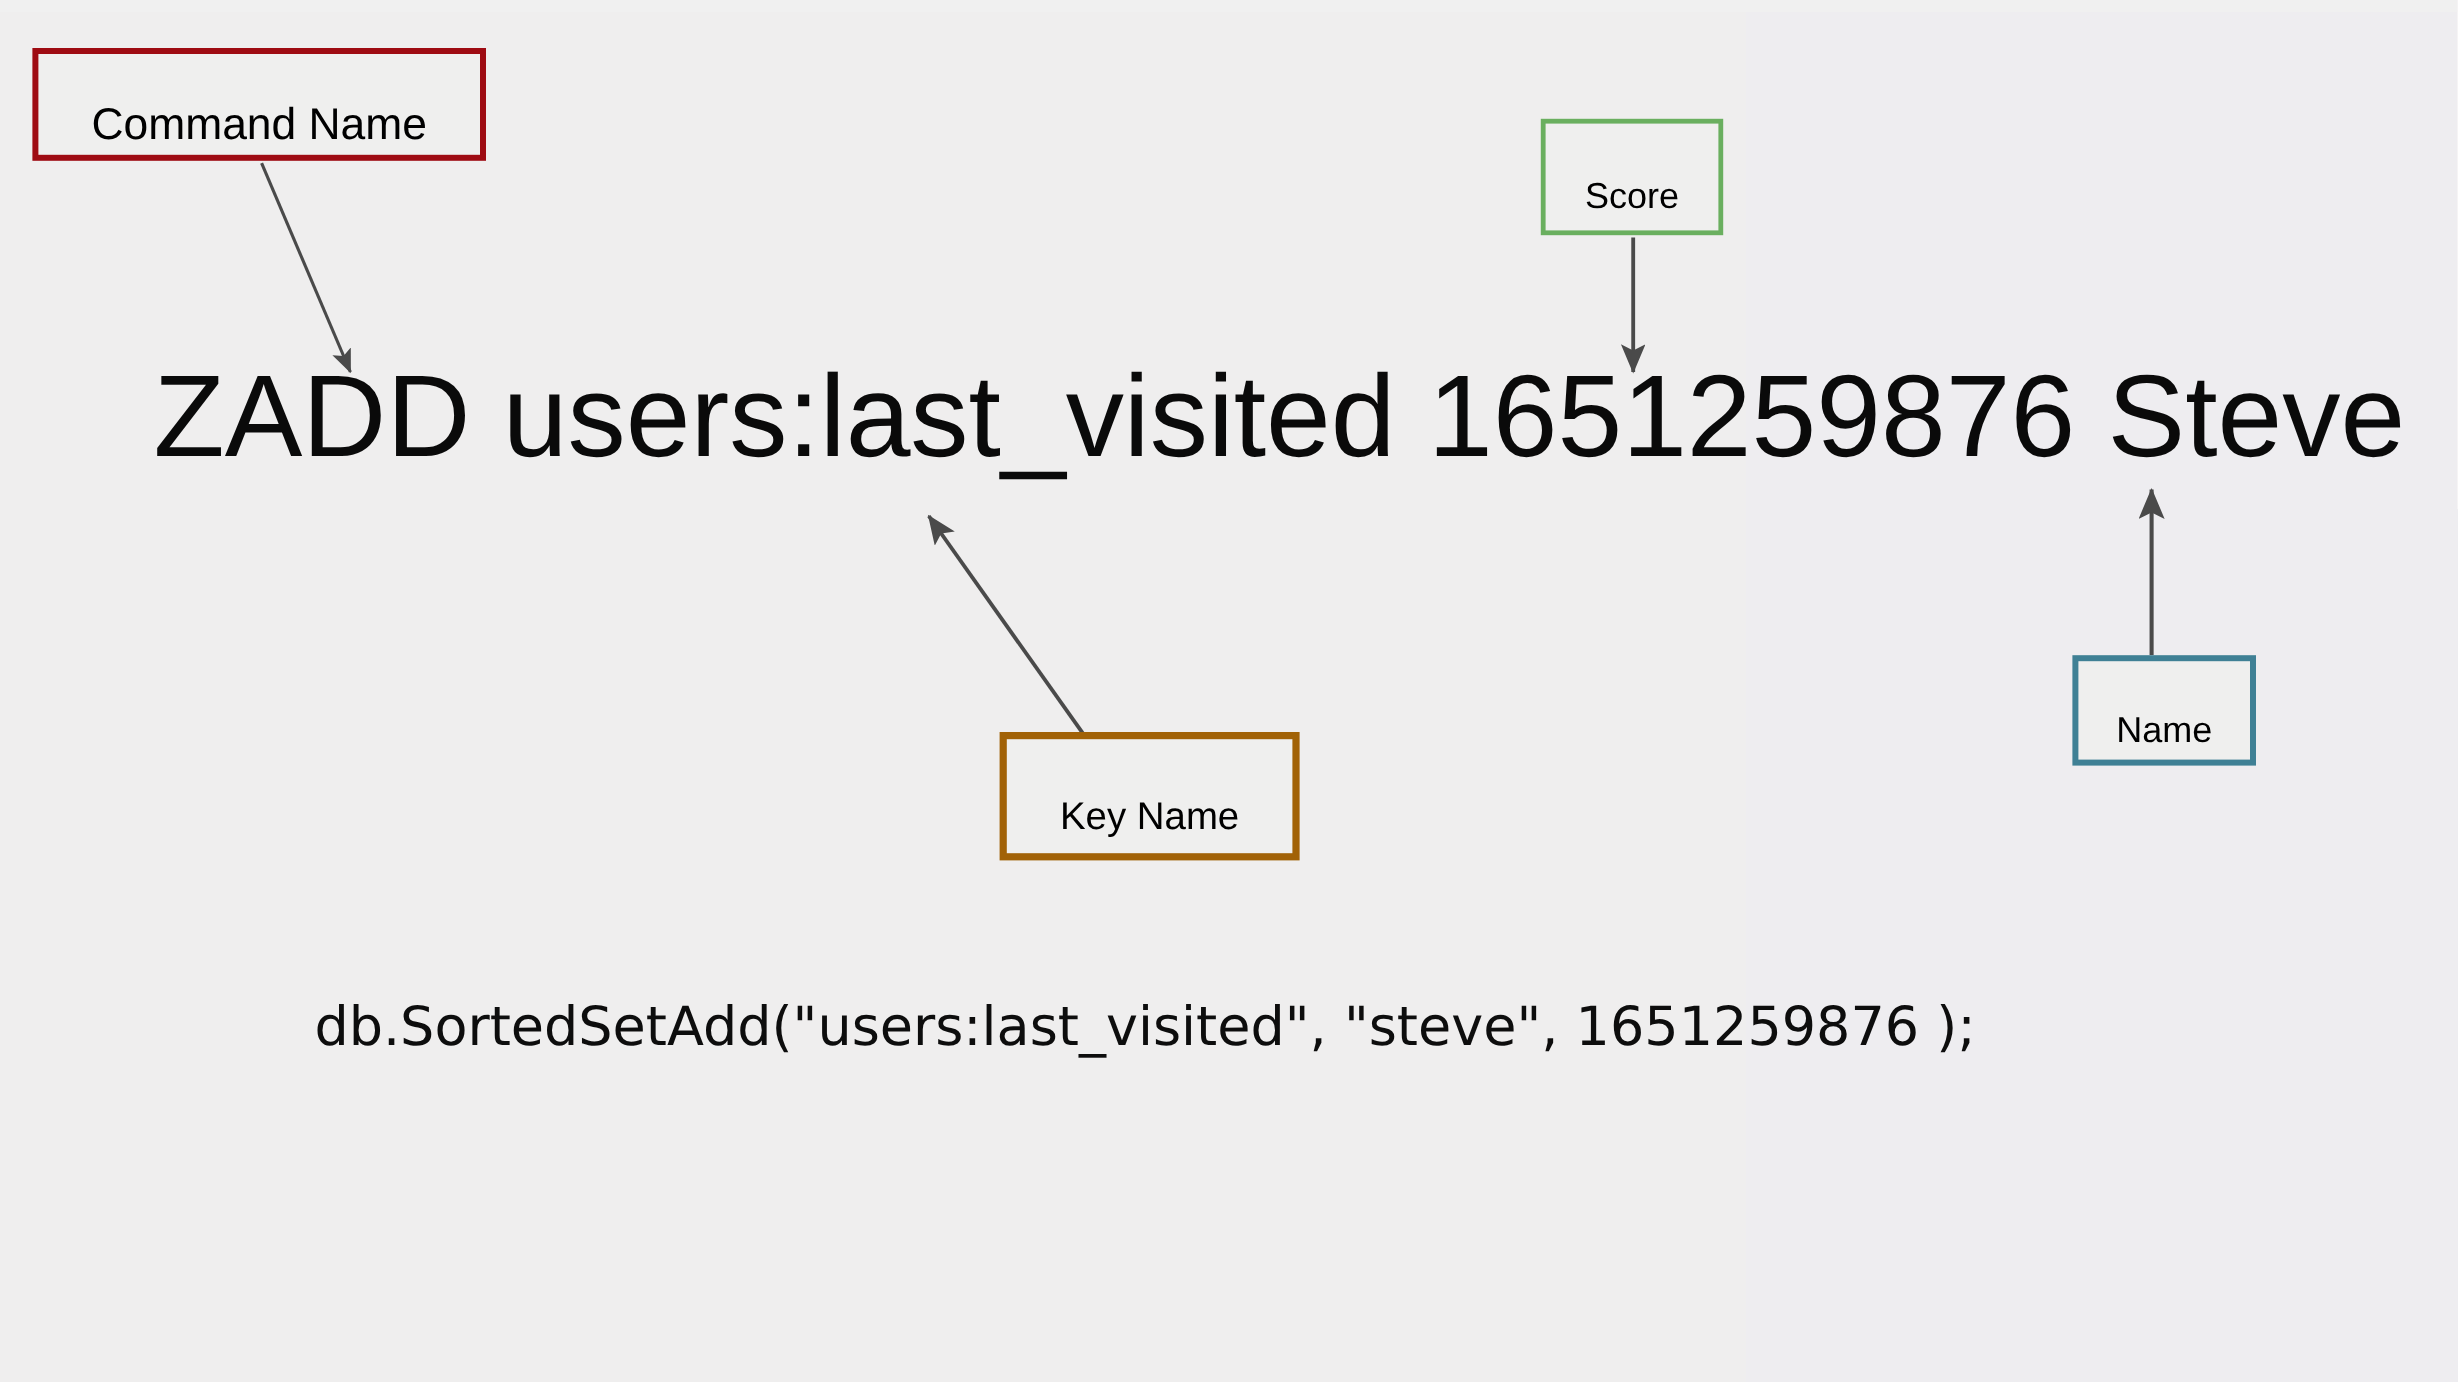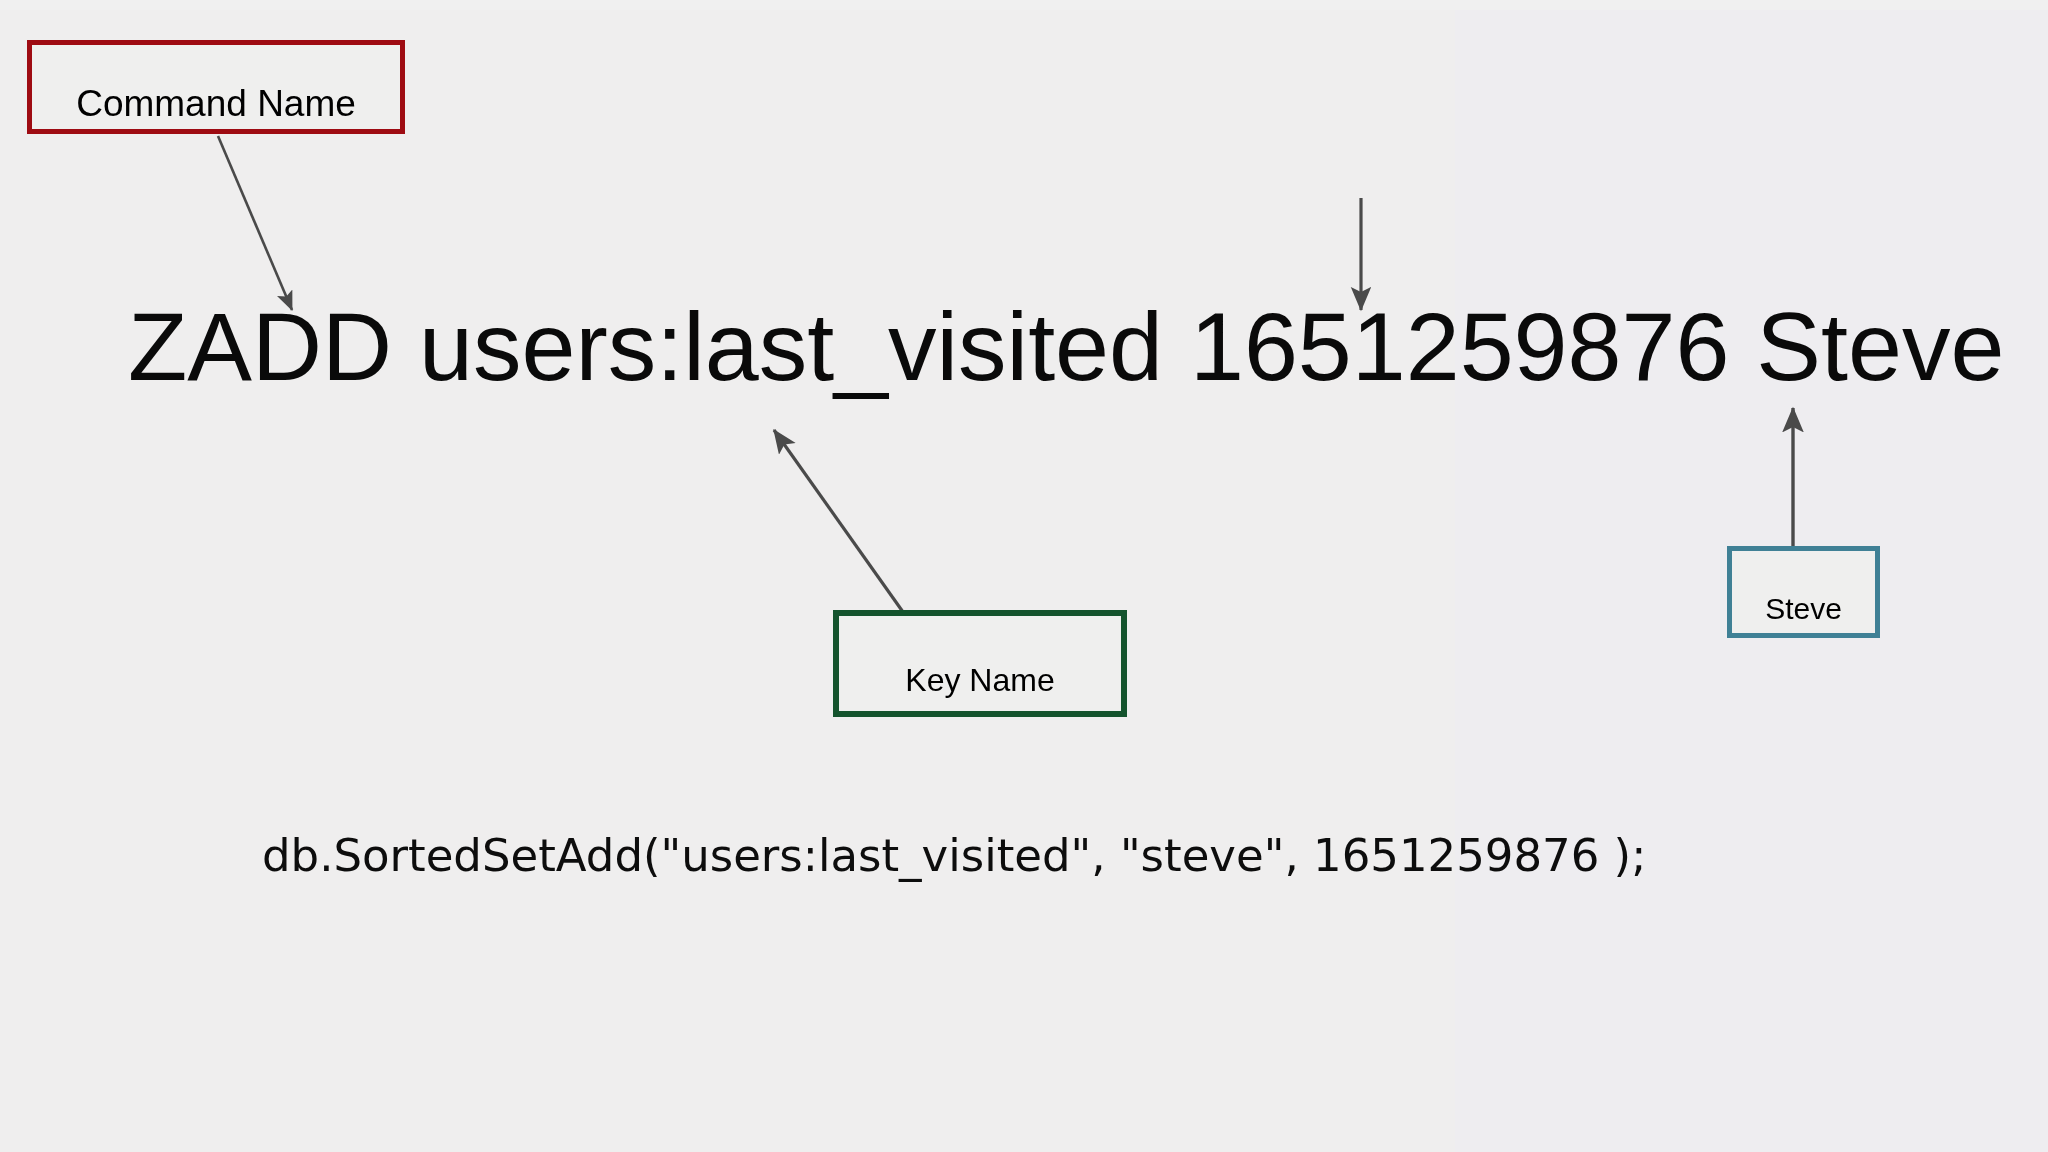--- a/index.html
+++ b/index.html
@@ -59,22 +59,22 @@
     font-size: 37px;
   }
   #box-score {
     left: 1284px; top: 99px;
     width: 152px; height: 97px;
     border: 4px solid #6aaf5f;
     font-size: 30px;
   }
   #box-keyname {
     left: 833px; top: 610px;
-    width: 294px; height: 107px;
-    border: 6px solid #14532d;
+    width: 250px; height: 107px;
+    border: 6px solid #a16207;
     font-size: 32px;
     align-items: center;
   }
   #box-value {
     left: 1727px; top: 546px;
     width: 153px; height: 92px;
     border: 5px solid #3f8095;
     font-size: 30px;
   }
 
@@ -139,22 +139,25 @@
 
     <line x1="903" y1="612" x2="774" y2="430" stroke="#4a4a4a" stroke-width="3.2" marker-end="url(#ah)"></line>
 
     <line x1="1793" y1="546" x2="1793" y2="408" stroke="#4a4a4a" stroke-width="3.4" marker-end="url(#ah)"></line>
   </svg>
 
   <div class="callout" id="box-command">
     <span class="lbl">Command Name</span>
   </div>
 
+  <div class="callout" id="box-score">
+    <span class="lbl">Score</span>
+  </div>
 
   <div class="callout" id="box-keyname">
     <span class="lbl">Key Name</span>
   </div>
 
   <div class="callout" id="box-value">
-    <span class="lbl">Steve</span>
+    <span class="lbl">Name</span>
   </div>
 
 </div>
 
 </body></html>

